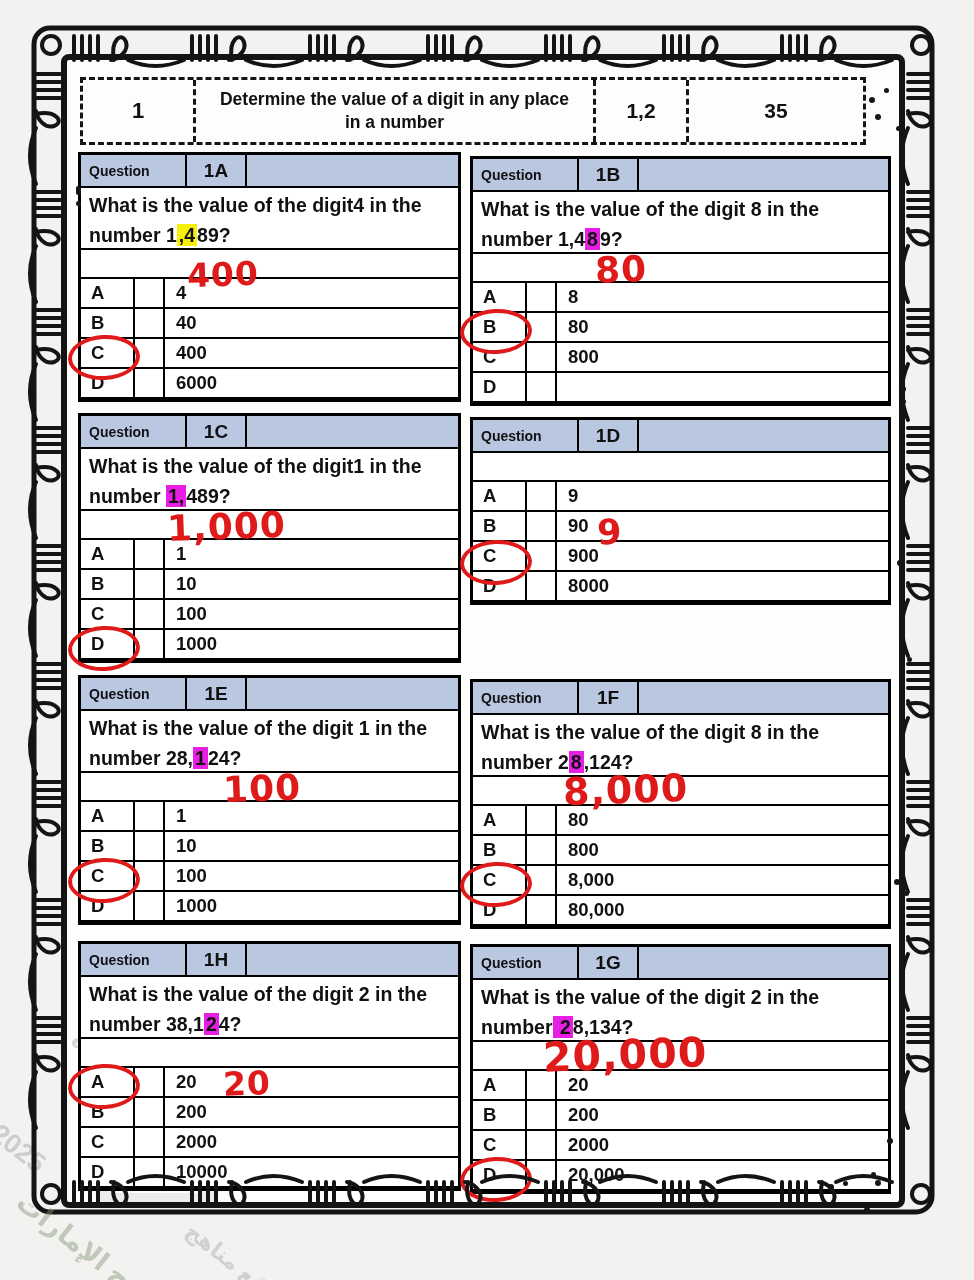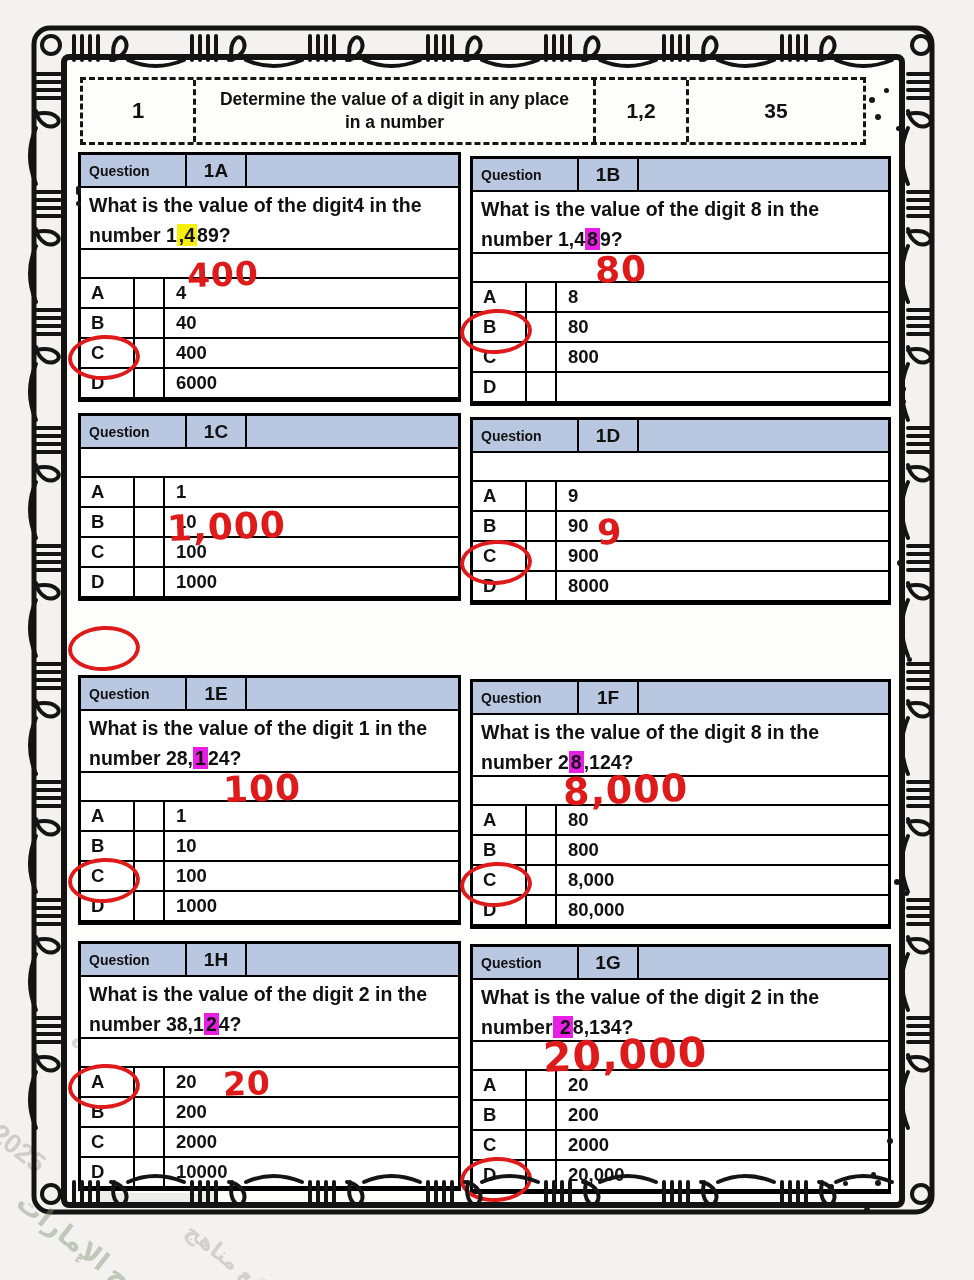--- a/index.html
+++ b/index.html
@@ -159,20 +159,21 @@
   <div class="answer">80</div>
   <div class="circle c1"></div>
 </article>
 
 <article class="qbox p2">
   <header class="qhead">
     <span class="ql">Question</span>
     <span class="qid">1C</span>
     <span class="qsp"></span>
   </header>
+  <div class="qtext"><span>What is the value of the digit1 in the number </span><span class="hl" style="background-color: rgb(233, 30, 228);">1,</span><span>489?</span></div>
   <div class="qgap"></div>
   <div class="opt">
       <span class="L">A</span>
       <span class="G"></span>
       <span class="V">1</span>
     </div>
   <div class="opt">
       <span class="L">B</span>
       <span class="G"></span>
       <span class="V">10</span>

